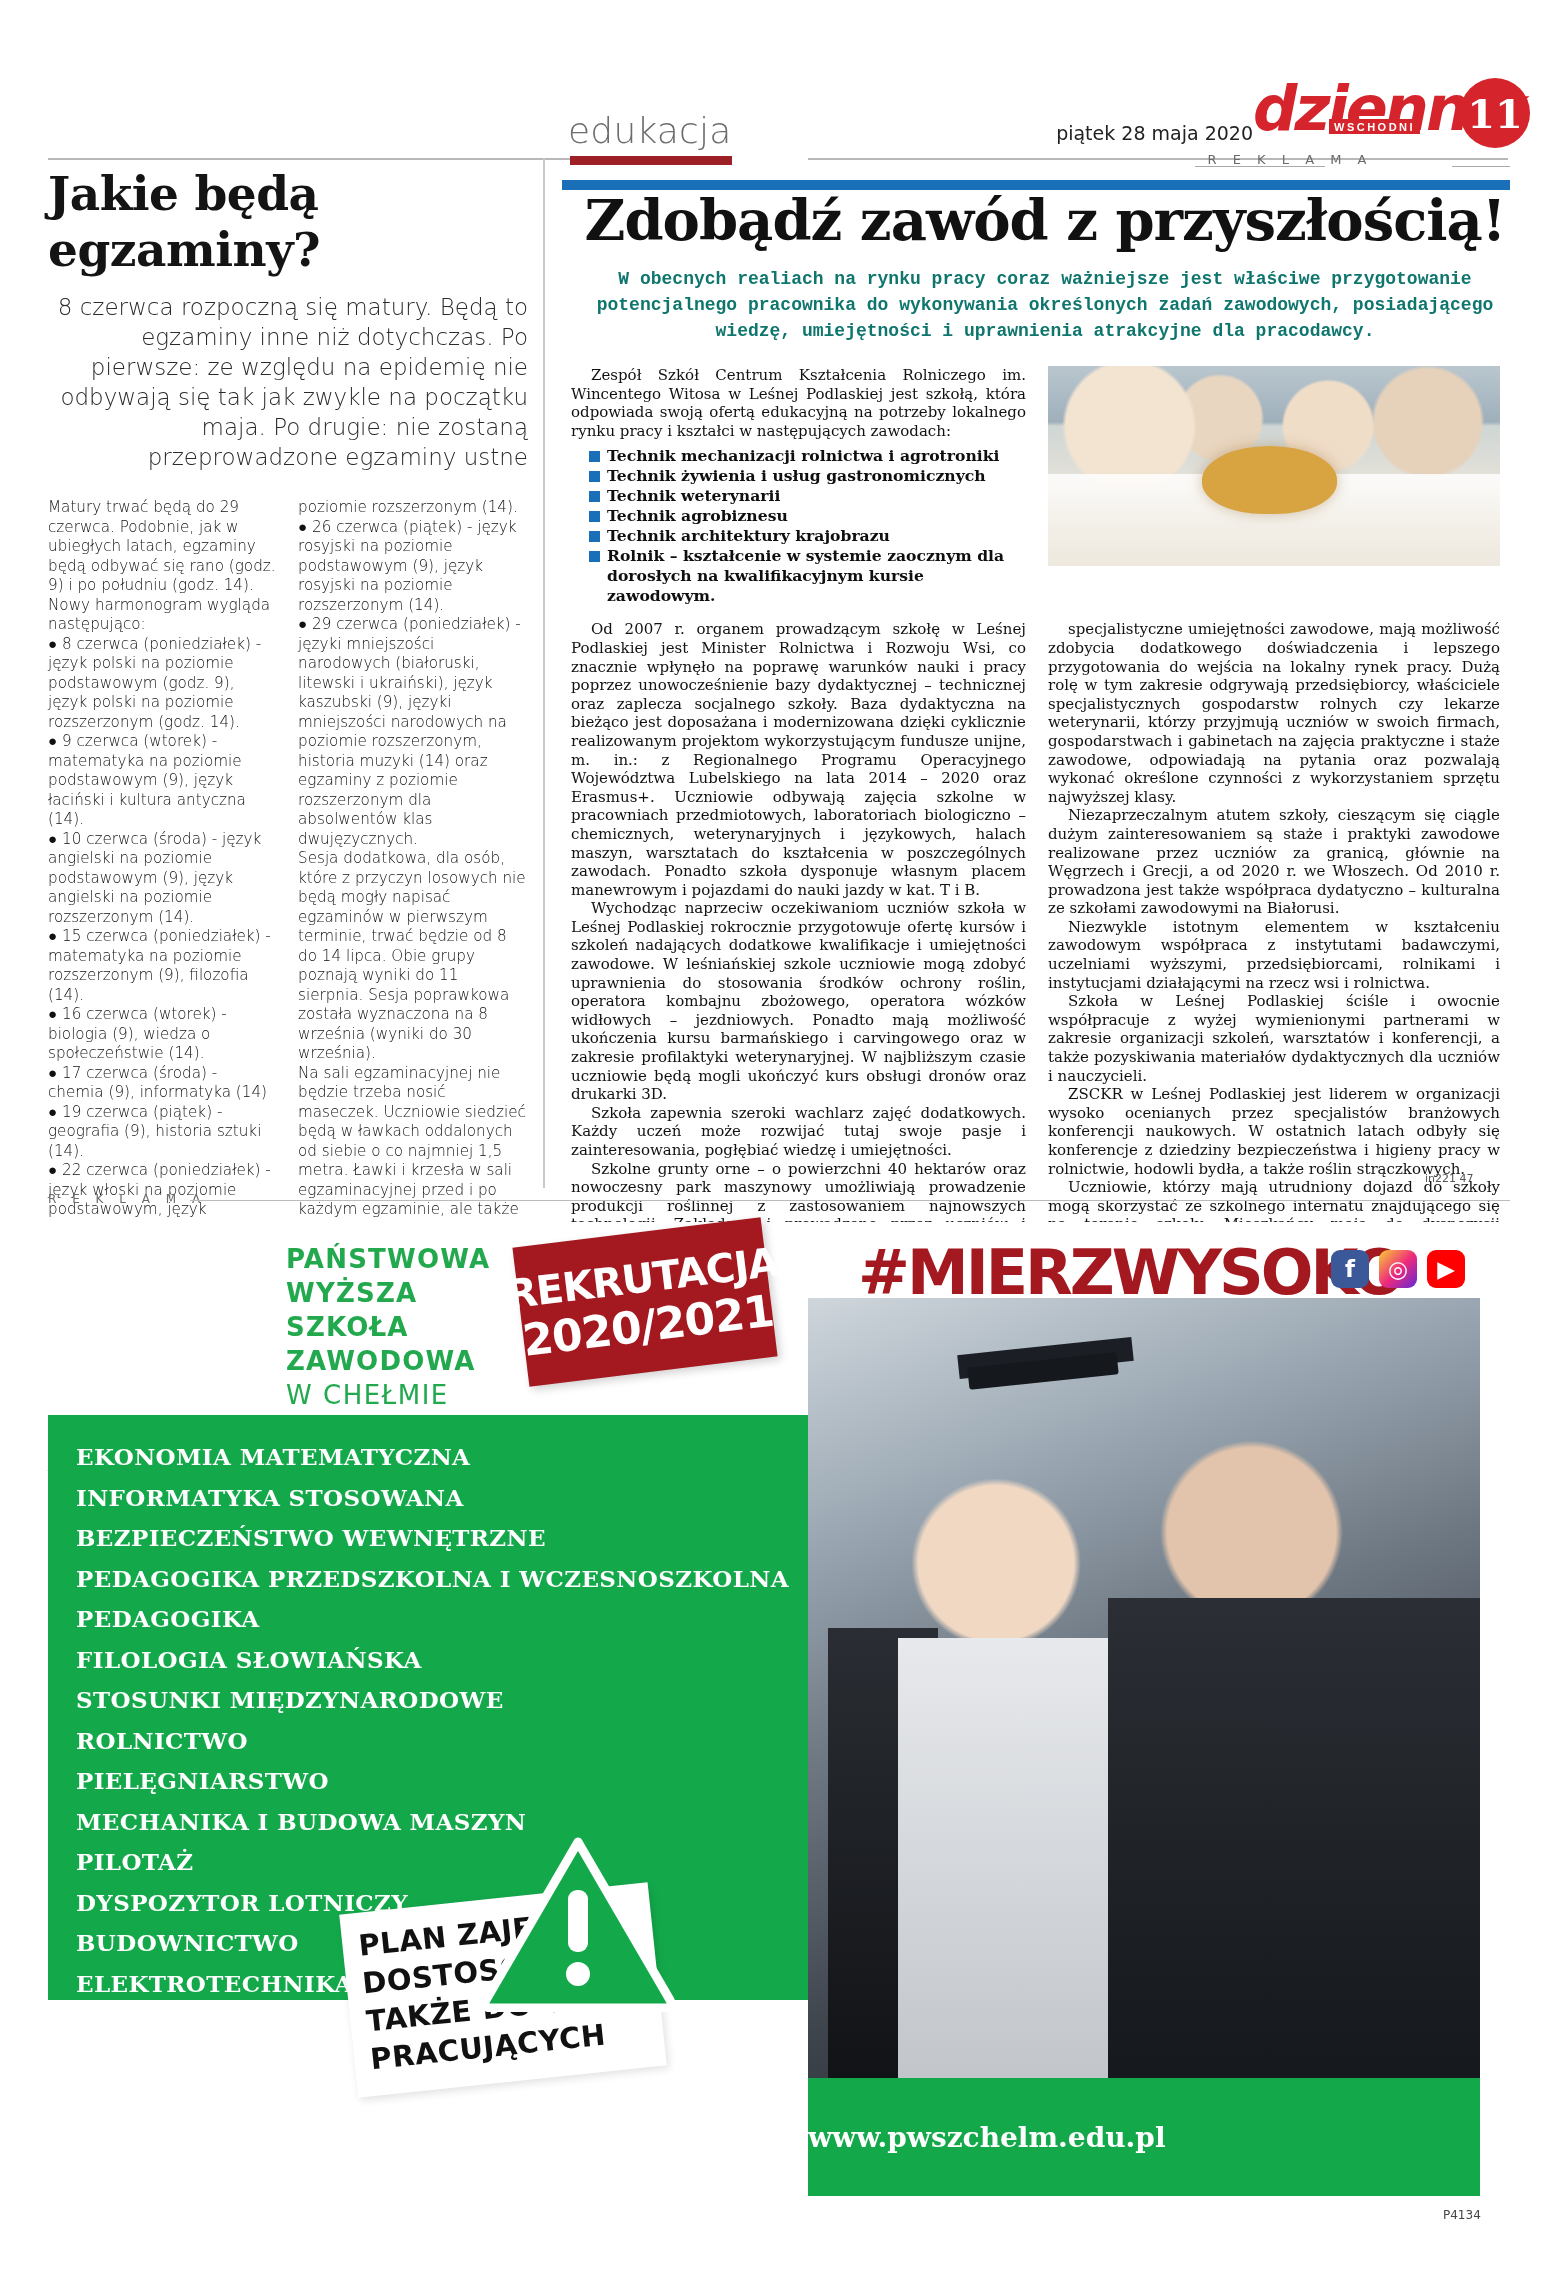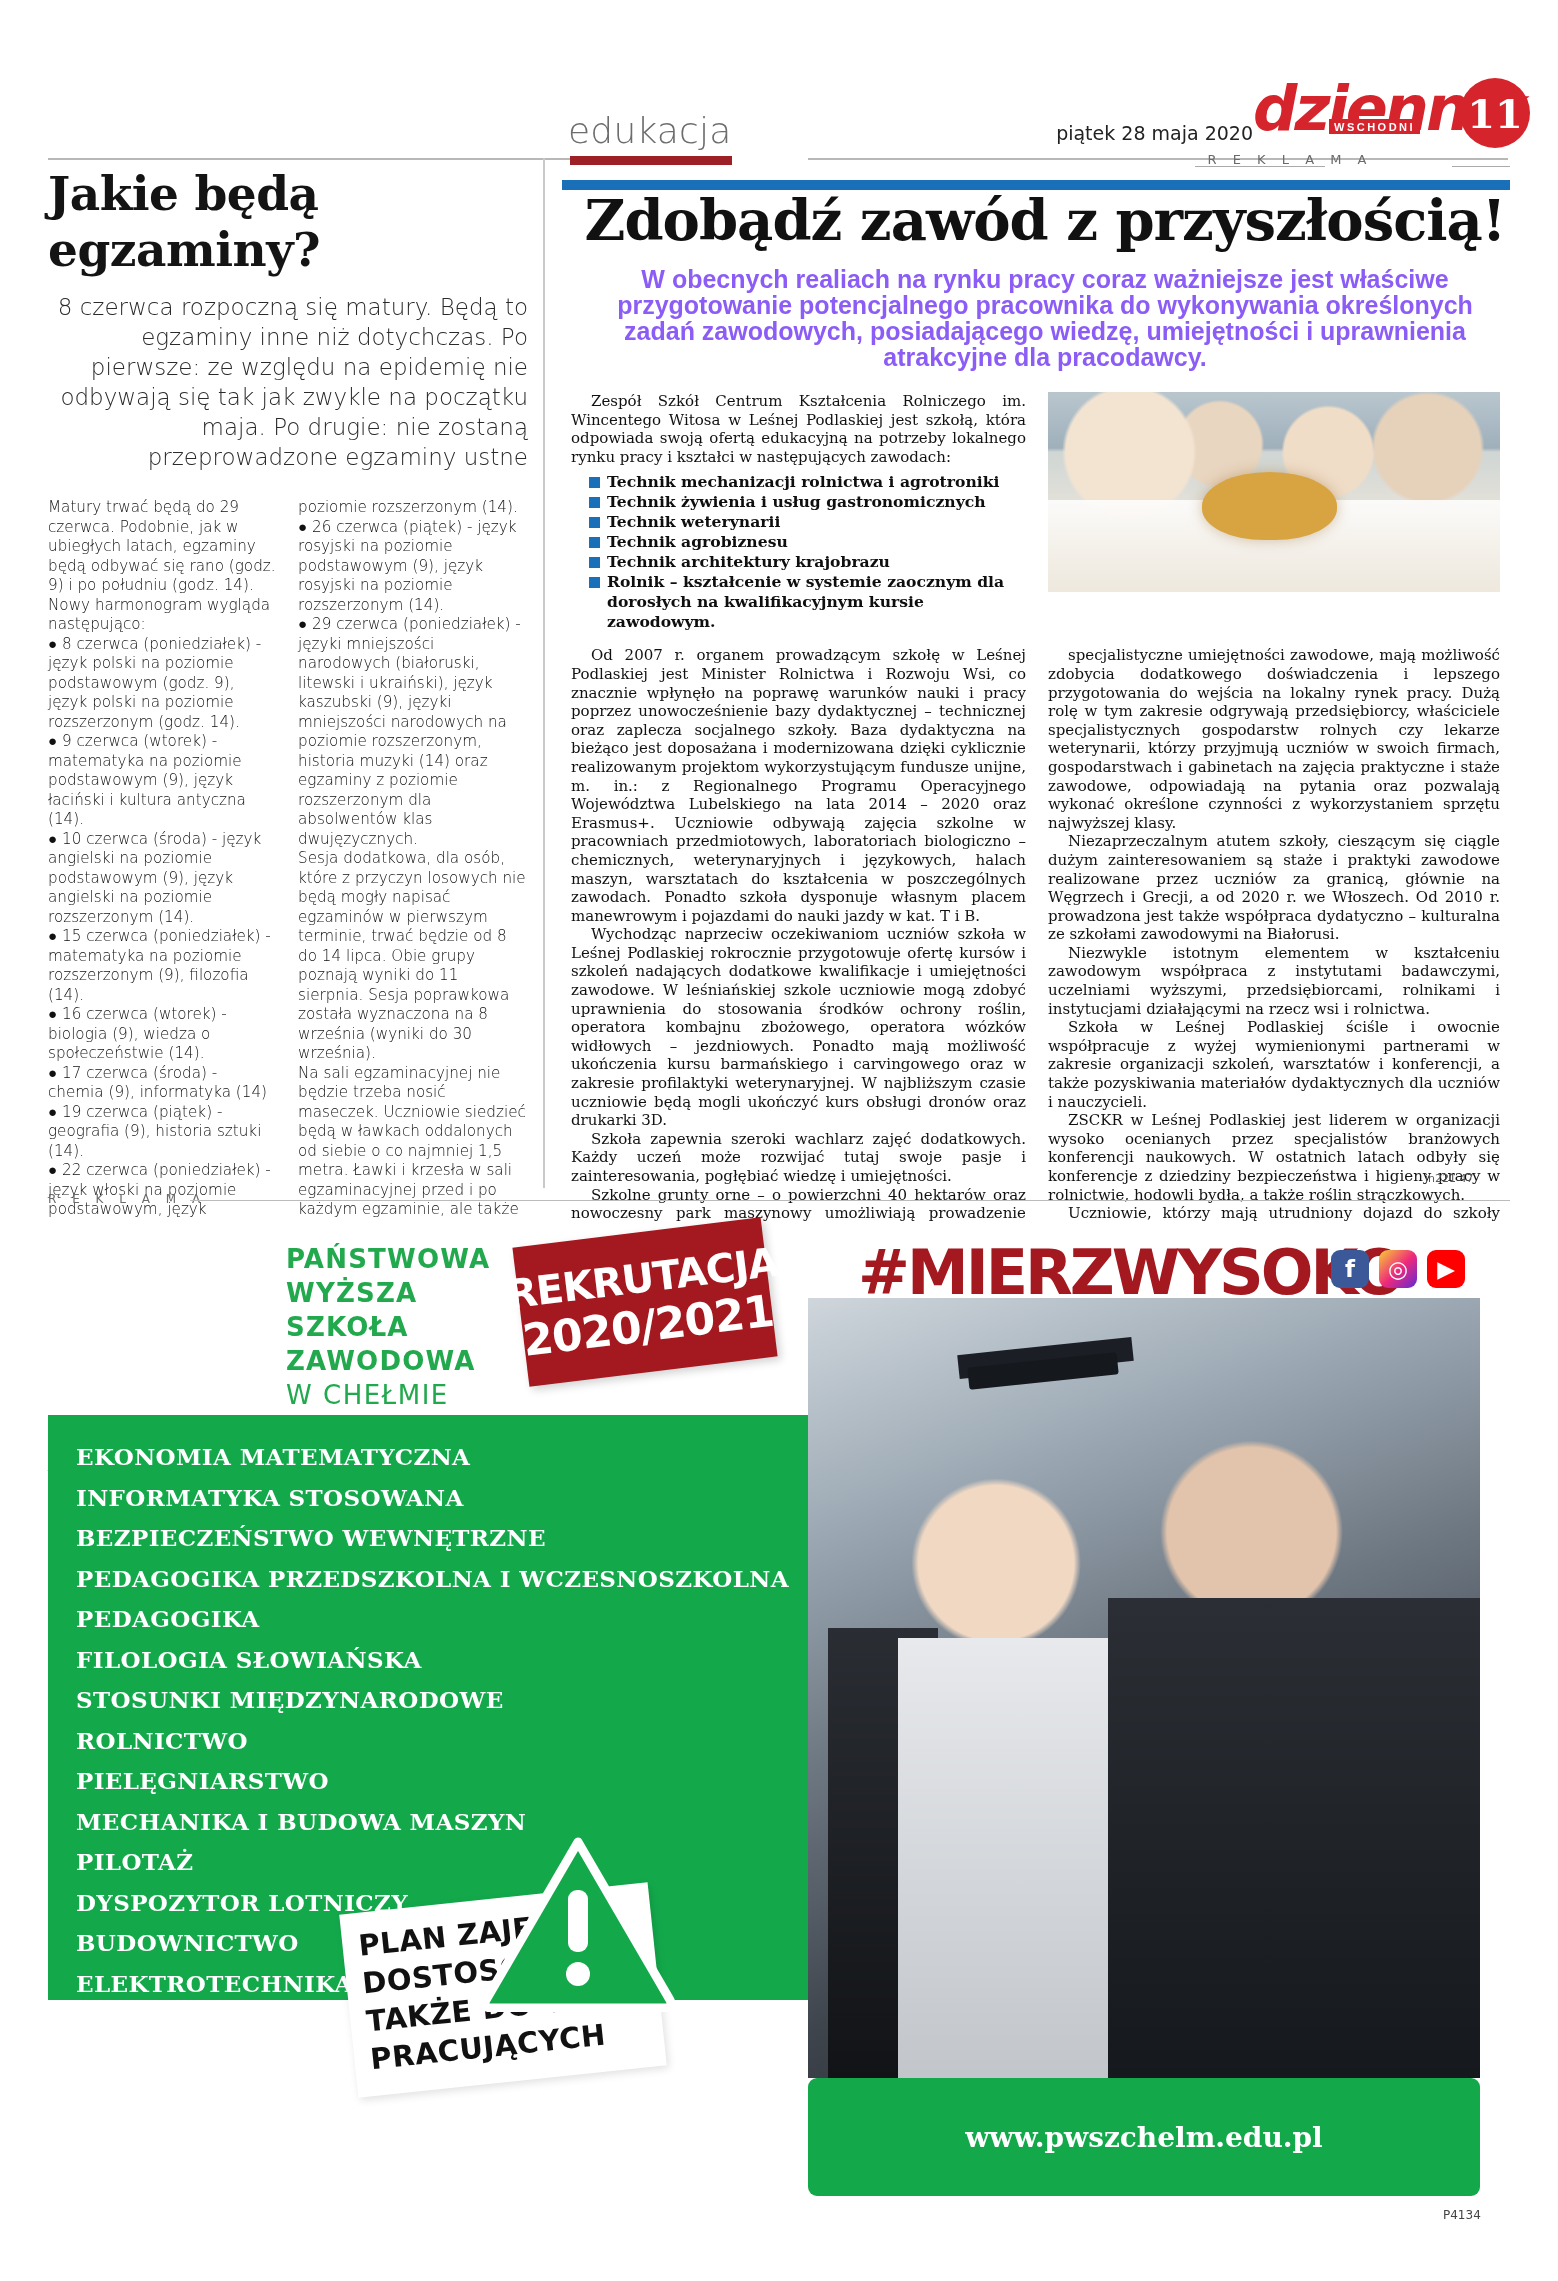--- a/index.html
+++ b/index.html
@@ -72,22 +72,22 @@
   .reklama-line-l { position:absolute; left:1195px; top:166px; width:130px; height:1px; background:#aaa; }
   .reklama-line-r { position:absolute; left:1452px; top:166px; width:58px; height:1px; background:#aaa; }
   .blue-bar { position:absolute; left:562px; top:180px; width:948px; height:10px; background:#1a70b8; }
   .adv { position:absolute; left:562px; top:188px; width:948px;margin-left:9px; }
   .adv-headline {
     font-family:"DejaVu Serif", serif; font-weight:bold;
     font-size:56px; line-height:64px; color:#111;
     text-align:center; letter-spacing:-1px;
   }
   .adv-sub {
-    font-family:Liberation Sans, sans-serif; font-weight:bold;
-    font-size:25px; line-height:26px; color:#8b5cf6;
+    font-family:Liberation Mono, monospace; font-weight:bold;
+    font-size:18px; line-height:26px; color:#0f766e;
     text-align:center; margin-top:14px; padding:0 10px;
   }
   .adv-body { position:relative; margin-top:22px; }
   .adv-grid { display:flex; gap:22px; }
   .adv-colA { width:455px; }
   .adv-colB { width:452px; }
   .ser {
     font-family:"DejaVu Serif", serif; font-size:15px; line-height:18.6px;
     color:#111; text-align:justify;
   }
@@ -216,21 +216,21 @@
     background:#fff; padding:14px 16px 18px 16px;
     box-shadow:2px 3px 9px rgba(0,0,0,.12);
   }
   .plan-note div {
     font-family:"DejaVu Sans", sans-serif; font-weight:bold; color:#111;
     font-size:29px; line-height:38px; letter-spacing:0.5px;
   }
 
   .url-bar {
     position:absolute; left:760px; top:856px; width:672px; height:118px;
-    background:#13a94b; display:flex; align-items:center; justify-content:center;border-radius:9px;
+    background:#13a94b; display:flex; align-items:center; 
   }
   .url-bar span {
     font-family:"DejaVu Serif", serif; font-weight:bold; color:#fff; font-size:28px;
   }
   .ad-code { position:absolute; left:1395px; top:986px; font-size:12px; color:#444;
              font-family:"DejaVu Sans", sans-serif; }
 </style>
 </head>
 <body>
 

